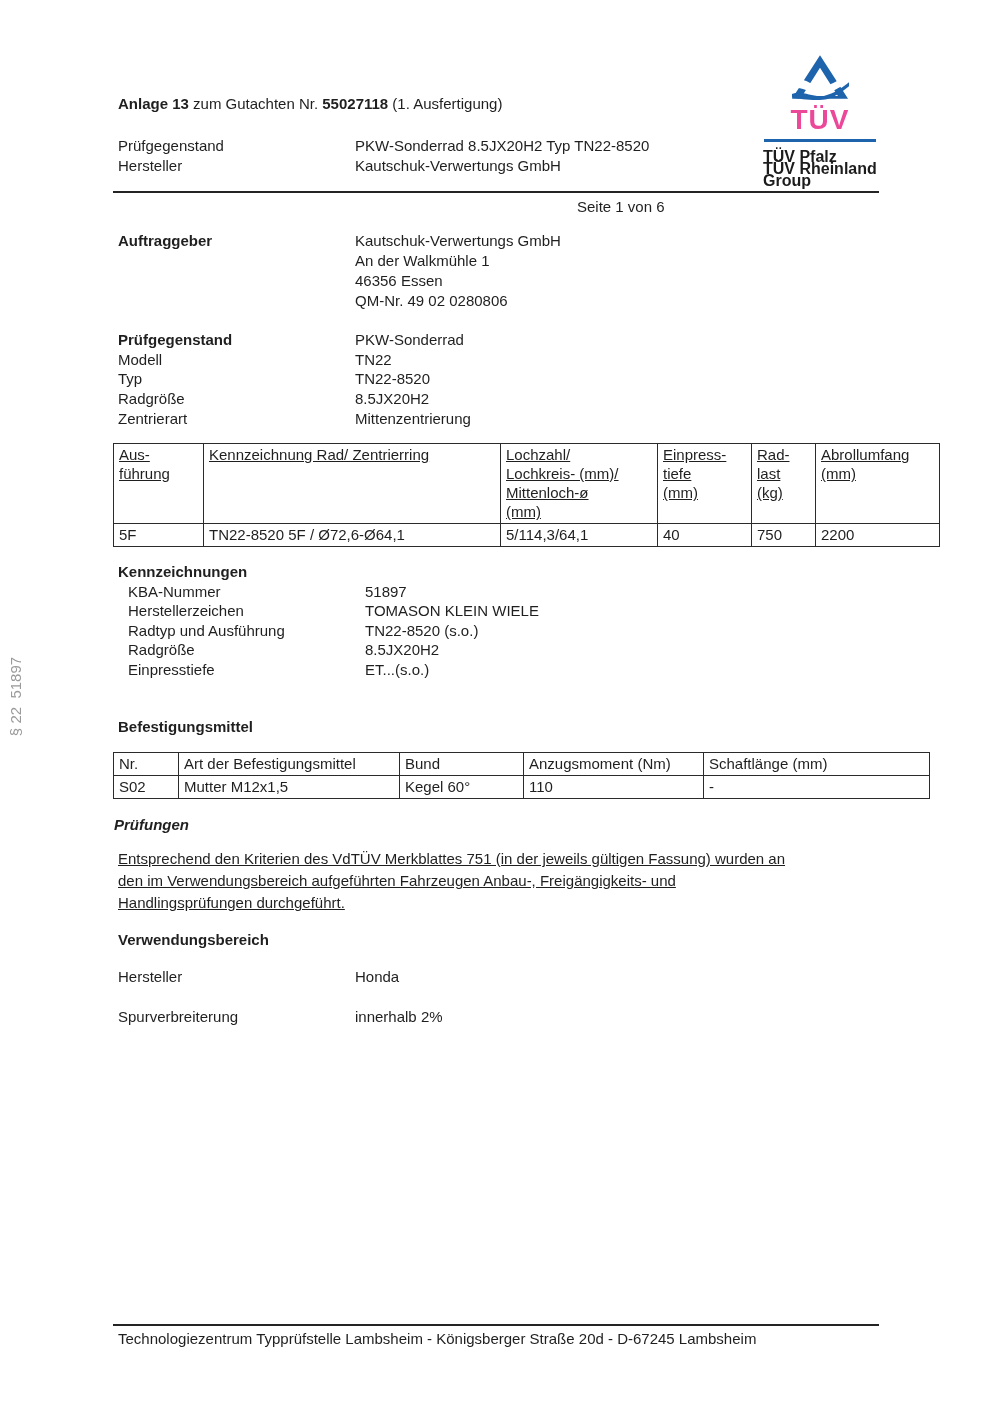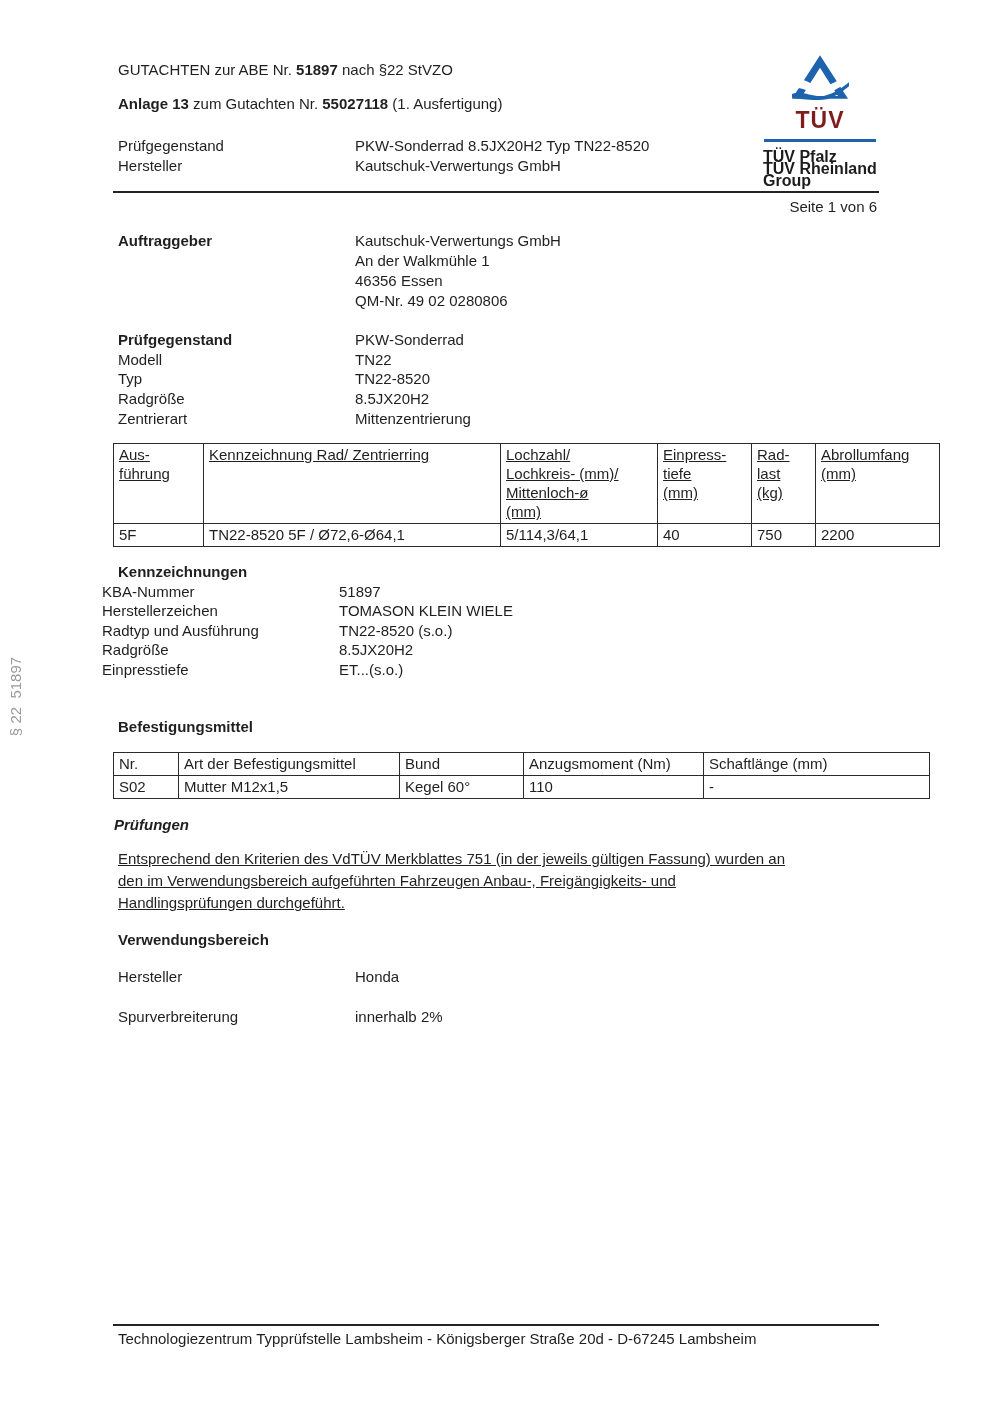--- a/index.html
+++ b/index.html
@@ -13,42 +13,39 @@
   .lv{display:flex;}
   .lv .lab{width:237px;flex:none;}
   .stack > div{min-height:19px;}
   .rule{position:absolute;height:2px;background:#242424;}
   .doc-table{border-collapse:collapse;table-layout:fixed;position:absolute;left:113px;}
   .doc-table td{
     border:1px solid #2b2b2b;padding:1px 4px 2px 5px;text-align:left;
     vertical-align:top;font-weight:normal;line-height:19px;
   }
   .pre{white-space:pre-line;text-decoration:underline;}
-  .page-num{width:300px;text-align:right;}
+  .page-num{width:300px;text-align:left;}
   
   .logo{width:114px;display:flex;flex-direction:column;align-items:center;}
-  .logo .wordmark{font-weight:bold;font-size:23px;line-height:30px;letter-spacing:1px;color:#7f1d1d;margin-top:2px;}
+  .logo .wordmark{font-weight:bold;font-size:28px;line-height:30px;letter-spacing:1px;color:#ec4899;margin-top:2px;}
   .logo .logo-rule{width:112px;height:3px;margin-top:4px;}
   .logo .sub{align-self:flex-start;font-weight:bold;font-size:16px;line-height:12px;color:#1c1c1c;}
   .logo .sub.first{margin-top:9px;}
   
   .side-label{
     left:-52px;top:687px;width:134px;text-align:center;color:#9a9a9a;
     transform:rotate(-90deg);transform-origin:center;white-space:pre;
   }
   .tests-body{width:760px;}
 </style>
 </head>
 <body>
 
 <div class="page">
 
-  <div class="abs" style="left:118px;top:60px;">
-    <span>GUTACHTEN zur ABE Nr. </span><span class="b">51897</span><span> nach §22 StVZO</span>
-  </div>
 
   <div class="abs" style="left:118px;top:94px;">
     <span class="b">Anlage 13</span><span> zum Gutachten Nr. </span><span class="b">55027118</span><span> (1. Ausfertigung)</span>
   </div>
 
   <div class="abs" style="left:118px;top:136px;line-height:20px;">
     <div class="lv">
       <span class="lab">Prüfgegenstand</span>
       <span>PKW-Sonderrad 8.5JX20H2 Typ TN22-8520</span>
     </div>
@@ -131,21 +128,21 @@
         <td>TN22-8520 5F / Ø72,6-Ø64,1</td>
         <td>5/114,3/64,1</td>
         <td>40</td>
         <td>750</td>
         <td>2200</td>
       </tr>
     </tbody>
   </table>
 
   <div class="abs b" style="left:118px;top:562px;">Kennzeichnungen</div>
-  <div class="abs" style="left:102px;top:582px;line-height:19.4px;">
+  <div class="abs" style="left:128px;top:582px;line-height:19.4px;">
     <div class="lv">
       <span class="lab">KBA-Nummer</span>
       <span>51897</span>
     </div>
     <div class="lv">
       <span class="lab">Herstellerzeichen</span>
       <span>TOMASON KLEIN WIELE</span>
     </div>
     <div class="lv">
       <span class="lab">Radtyp und Ausführung</span>

